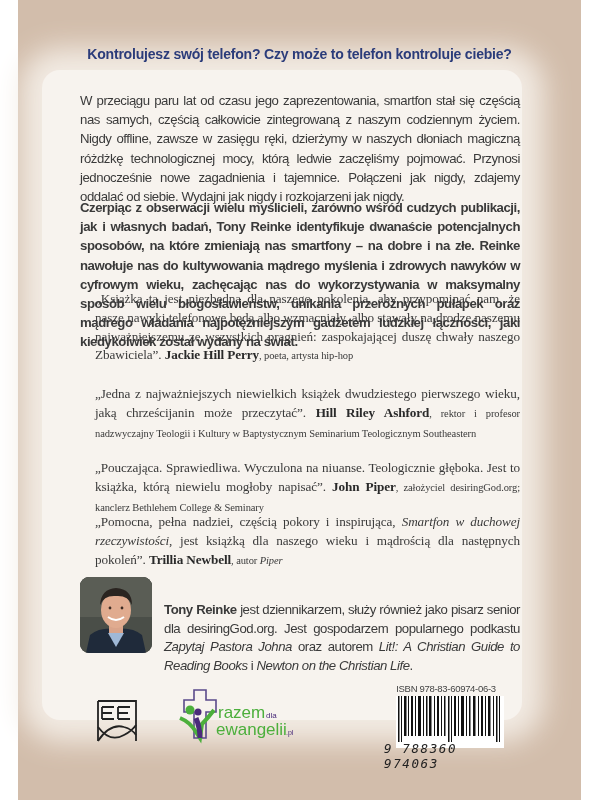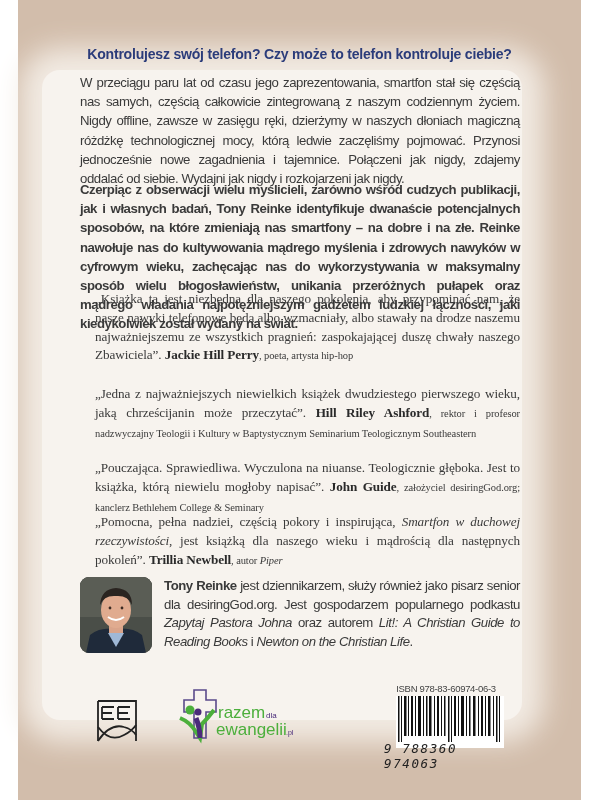--- a/index.html
+++ b/index.html
@@ -15,41 +15,41 @@
     border-radius:18px;
   }
   .title {
     position:absolute; left:18px; width:563px; top:45px; text-align:center;
     color:#2b3c7a; font-weight:bold; font-size:15.3px; letter-spacing:-0.25px;
     transform:scaleX(0.92); transform-origin:center;
   }
   .body-text {
     position:absolute; left:80px; width:440px;
     font-family:"Liberation Sans", sans-serif; font-size:13.2px; line-height:19.2px;
-    color:#3a3a3a; text-align:justify; letter-spacing:-0.45px;
+    color:#3a3a3a; text-align:justify; letter-spacing:-0.45px;margin-top:18px;
   }
   .p1 { top:73px; }
   .p2 { top:180px;font-weight:bold; }
   .quote {
     position:absolute; left:95px; width:425px;
     font-family:Liberation Serif, serif; font-size:13.2px; line-height:18.8px;
     color:#3a3a3a; text-align:justify; letter-spacing:-0.1px;
   }
   .quote b { font-weight:bold; color:#2a2a2a; }
   .quote .role { font-size:10.5px; }
   .q1 { top:290px; }
   .q2 { top:385px; }
   .q3 { top:459px; }
   .q4 { top:513px; }
   .photo {
     position:absolute; left:80px; top:577px; width:72px; height:76px; border-radius:9px; overflow:hidden;
     background:#3a3d3a;
   }
   .bio {
-    position:absolute; left:164px; top:577px; width:356px;
+    position:absolute; left:164px; top:601px; width:356px;
     font-size:13.2px; line-height:18.6px; color:#3a3a3a; text-align:justify; letter-spacing:-0.45px;
   }
   .bio b { font-weight:bold; }
   .fe-logo { position:absolute; left:96px; top:699px; width:42px; height:44px; }
   .rde-logo { position:absolute; left:178px; top:688px; width:120px; height:56px; }
   .isbn { position:absolute; left:386px; top:683px; width:120px; text-align:center; font-size:9.5px; color:#444; letter-spacing:-0.3px; }
   .barcode { position:absolute; left:396px; top:696px; width:108px; height:52px; background:#fff; }
   .barcode-num { position:absolute; left:384px; top:741px; width:124px; font-size:12.5px; color:#222; letter-spacing:1.6px; font-family:"DejaVu Sans Mono", monospace;font-style:italic; }
 </style>
 </head>
@@ -65,21 +65,21 @@
 
 <div class="quote q1">
   <span>„Książka ta jest niezbędna dla naszego pokolenia, aby przypominać nam, że nasze nawyki telefonowe będą albo wzmacniały, albo stawały na drodze naszemu najważniejszemu ze wszystkich pragnień: zaspokajającej duszę chwały naszego Zbawiciela”. </span><b>Jackie Hill Perry</b><span class="role">, poeta, artysta hip-hop</span>
 </div>
 
 <div class="quote q2">
   <span>„Jedna z najważniejszych niewielkich książek dwudziestego pierwszego wieku, jaką chrześcijanin może przeczytać”. </span><b>Hill Riley Ashford</b><span class="role">, rektor i profesor nadzwyczajny Teologii i Kultury w Baptystycznym Seminarium Teologicznym Southeastern</span>
 </div>
 
 <div class="quote q3">
-  <span>„Pouczająca. Sprawiedliwa. Wyczulona na niuanse. Teologicznie głęboka. Jest to książka, którą niewielu mogłoby napisać”. </span><b>John Guide</b><span class="role">, założyciel desiringGod.org; kanclerz Bethlehem College &amp; Seminary</span>
+  <span>„Pouczająca. Sprawiedliwa. Wyczulona na niuanse. Teologicznie głęboka. Jest to książka, którą niewielu mogłoby napisać”. </span><b>John Piper</b><span class="role">, założyciel desiringGod.org; kanclerz Bethlehem College &amp; Seminary</span>
 </div>
 
 <div class="quote q4">
   <span>„Pomocna, pełna nadziei, częścią pokory i inspirująca, </span><i>Smartfon w duchowej rzeczywistości</i><span>, jest książką dla naszego wieku i mądrością dla następnych pokoleń”. </span><b>Trillia Newbell</b><span class="role"><span>, autor </span><i>Piper</i></span>
 </div>
 
 <div class="photo">
   <svg width="72" height="76" viewBox="0 0 72 76">
     <rect width="72" height="76" fill="#4a4e48"></rect>
     <rect x="0" y="0" width="72" height="40" fill="#5a5d55"></rect>

